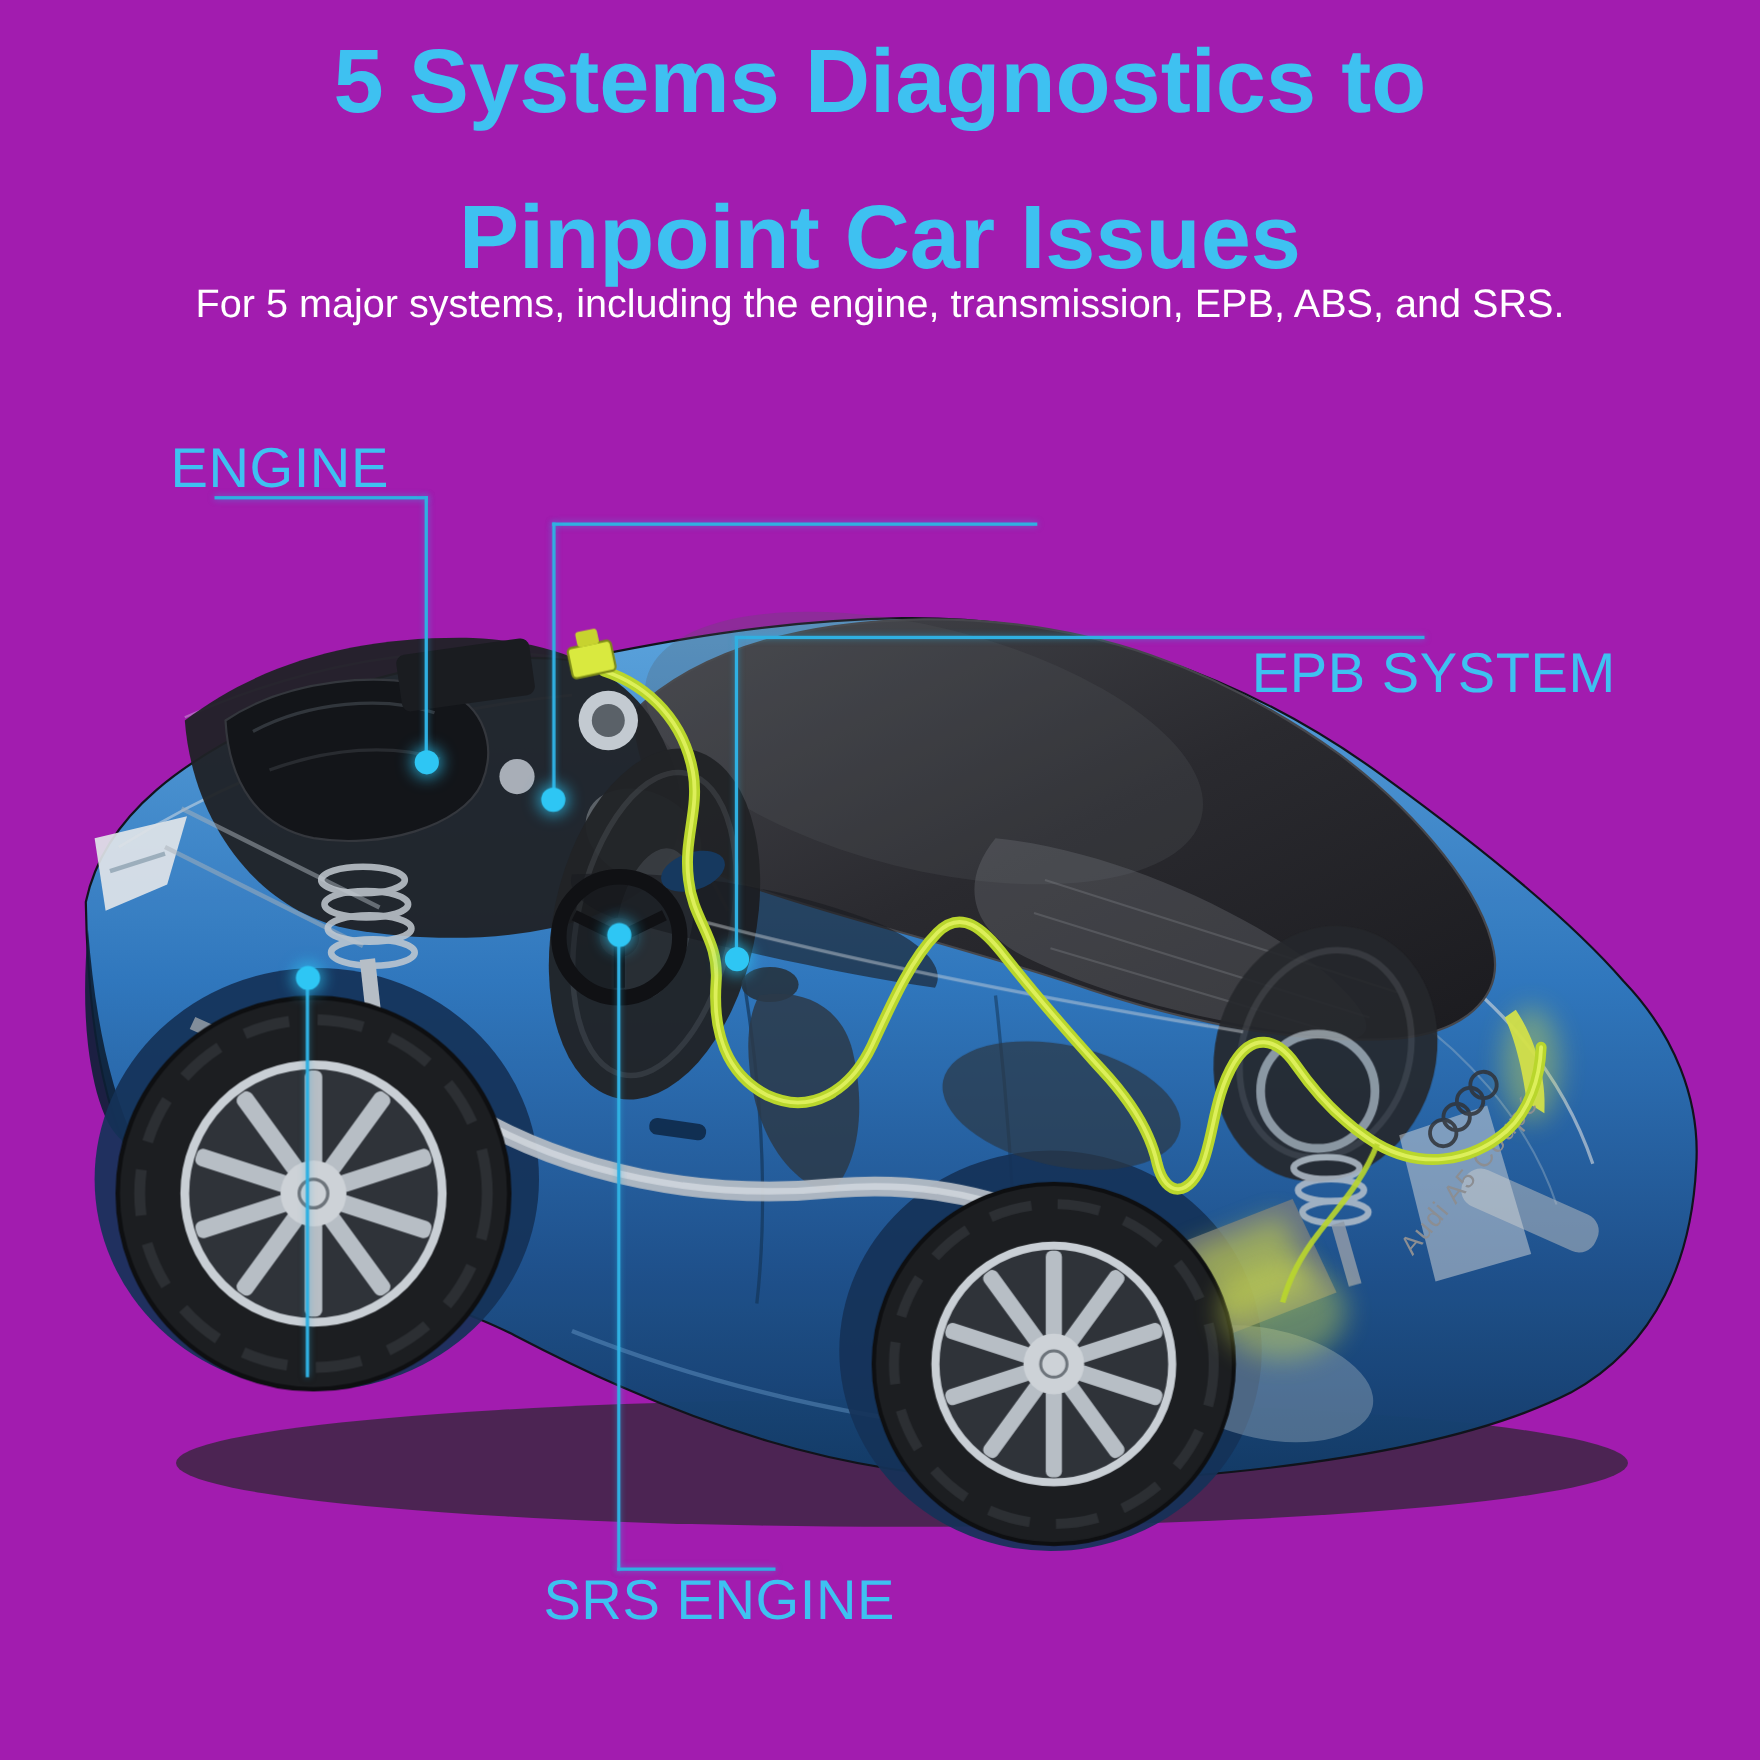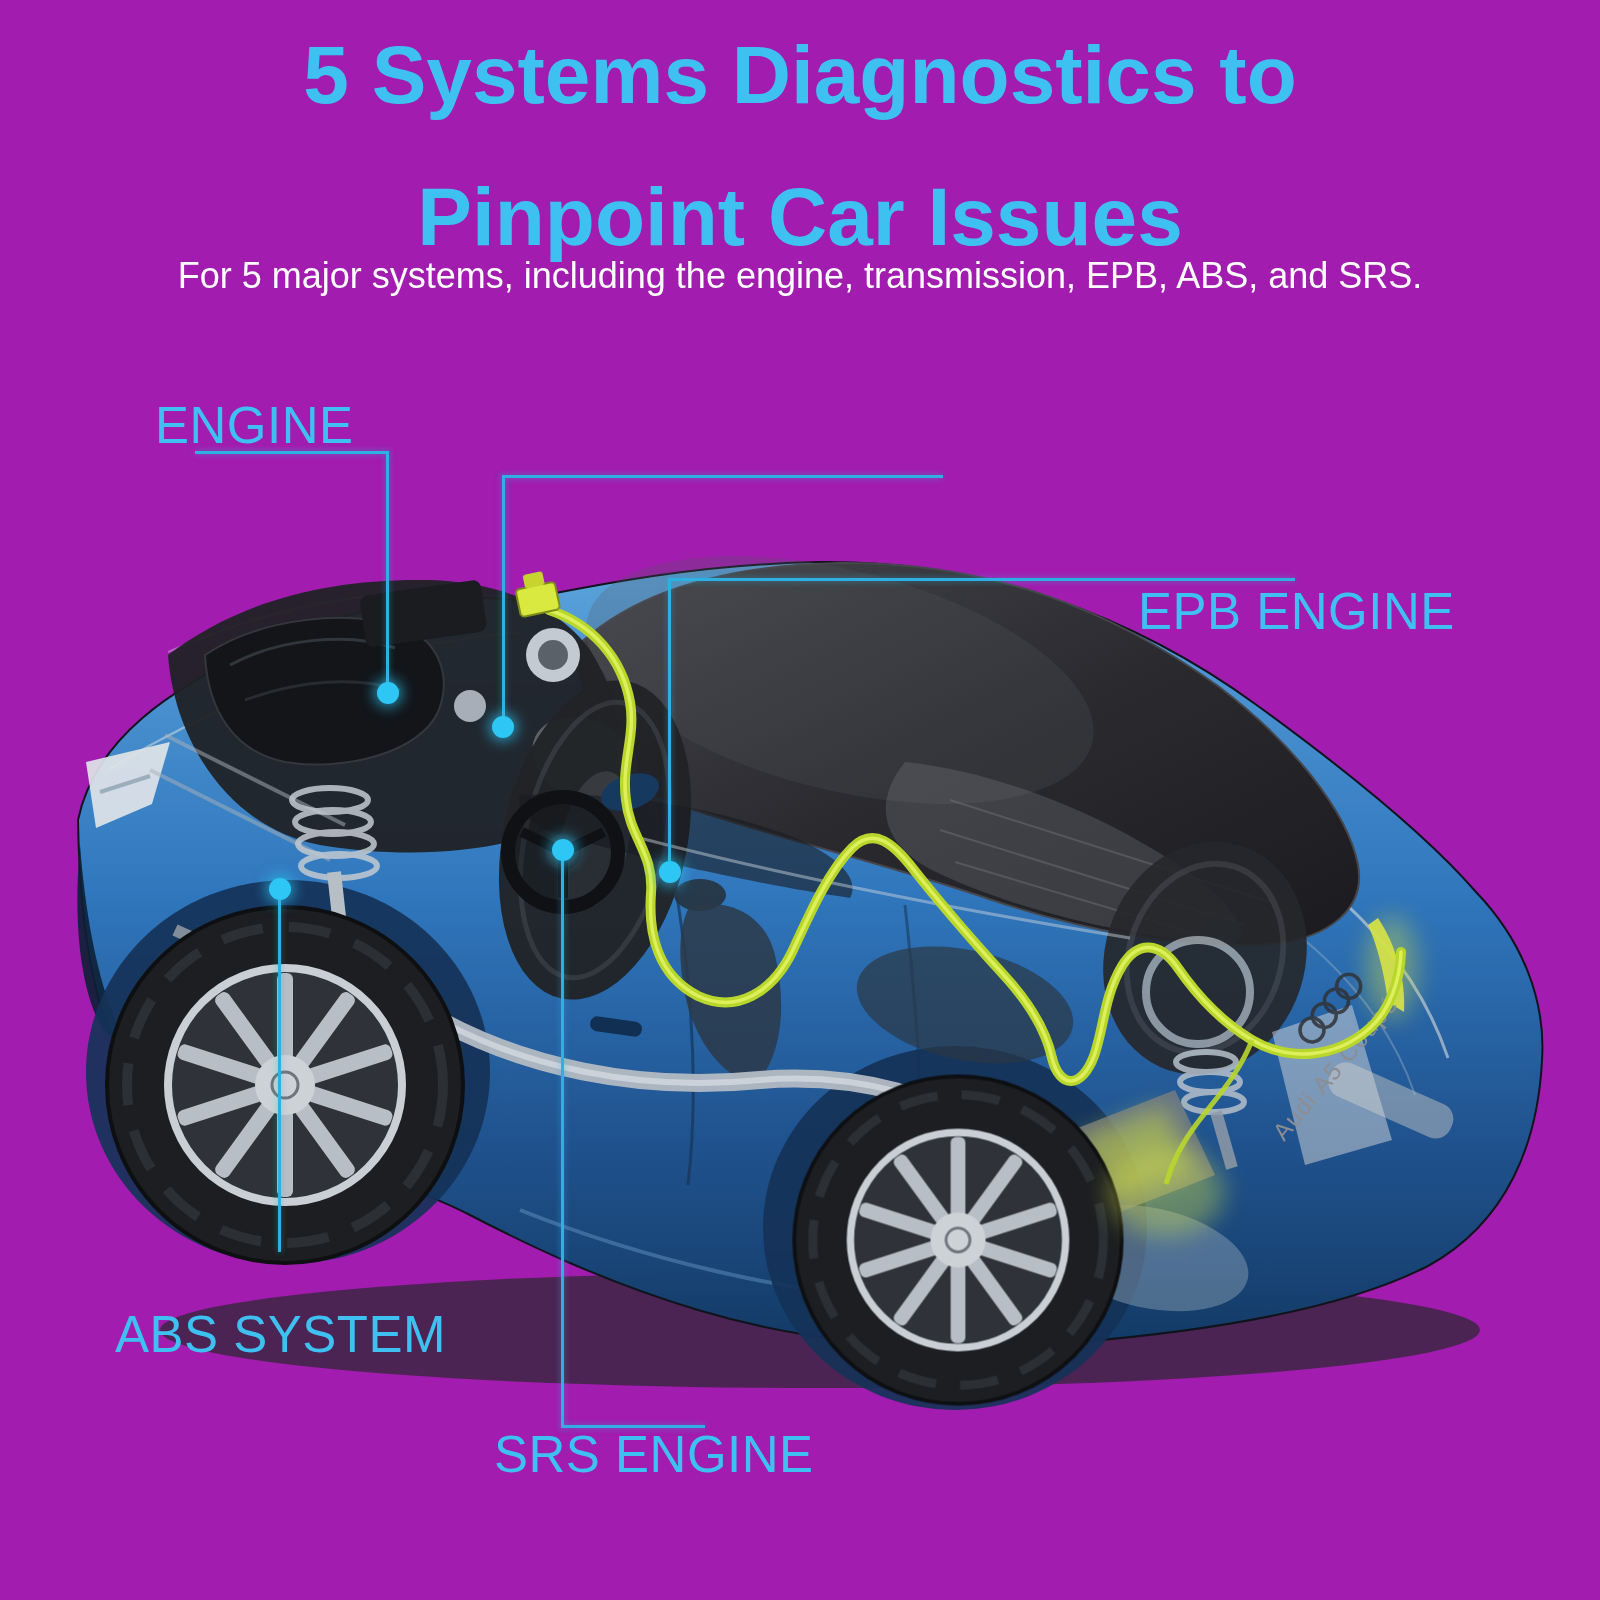--- a/index.html
+++ b/index.html
@@ -320,26 +320,25 @@
 
   <div id="engine-label" class="callout-label">ENGINE</div>
   <div id="engine-underline" class="line"></div>
   <div id="engine-vline" class="line"></div>
   <div id="engine-dot" class="dot"></div>
 
   <div id="transmission-hline" class="line"></div>
   <div id="transmission-vline" class="line"></div>
   <div id="transmission-dot" class="dot"></div>
 
-  <div id="epb-label" class="callout-label">EPB ENGINE</div>
+  <div id="epb-label" class="callout-label">EPB SYSTEM</div>
   <div id="epb-hline" class="line"></div>
   <div id="epb-vline" class="line"></div>
   <div id="epb-dot" class="dot"></div>
 
-  <div id="abs-label" class="callout-label">ABS SYSTEM</div>
   <div id="abs-vline" class="line"></div>
   <div id="abs-dot" class="dot"></div>
 
   <div id="srs-label" class="callout-label">SRS ENGINE</div>
   <div id="srs-vline" class="line"></div>
   <div id="srs-hline" class="line"></div>
   <div id="srs-dot" class="dot"></div>
 
 </div>
 

